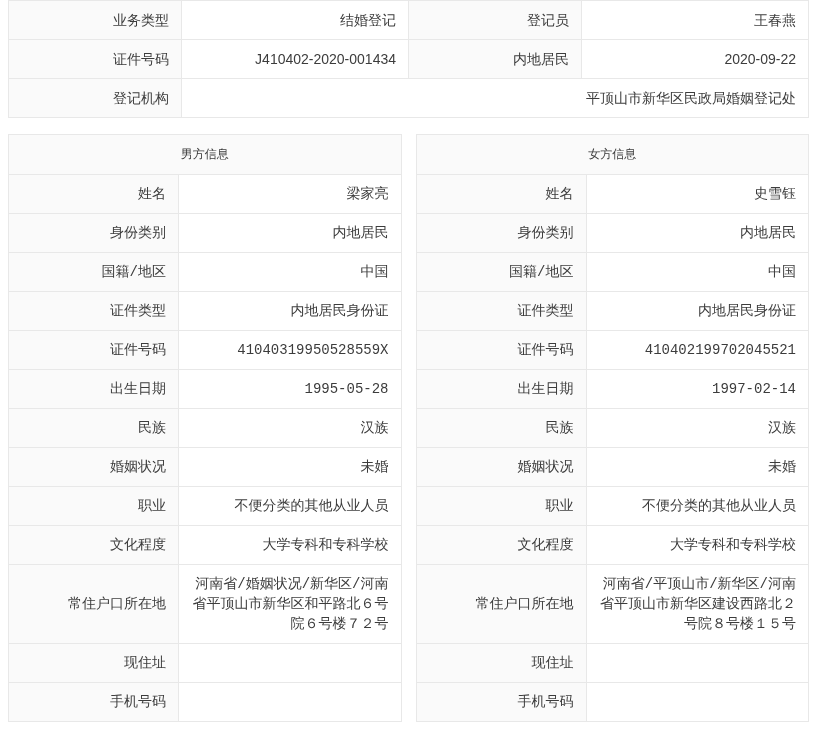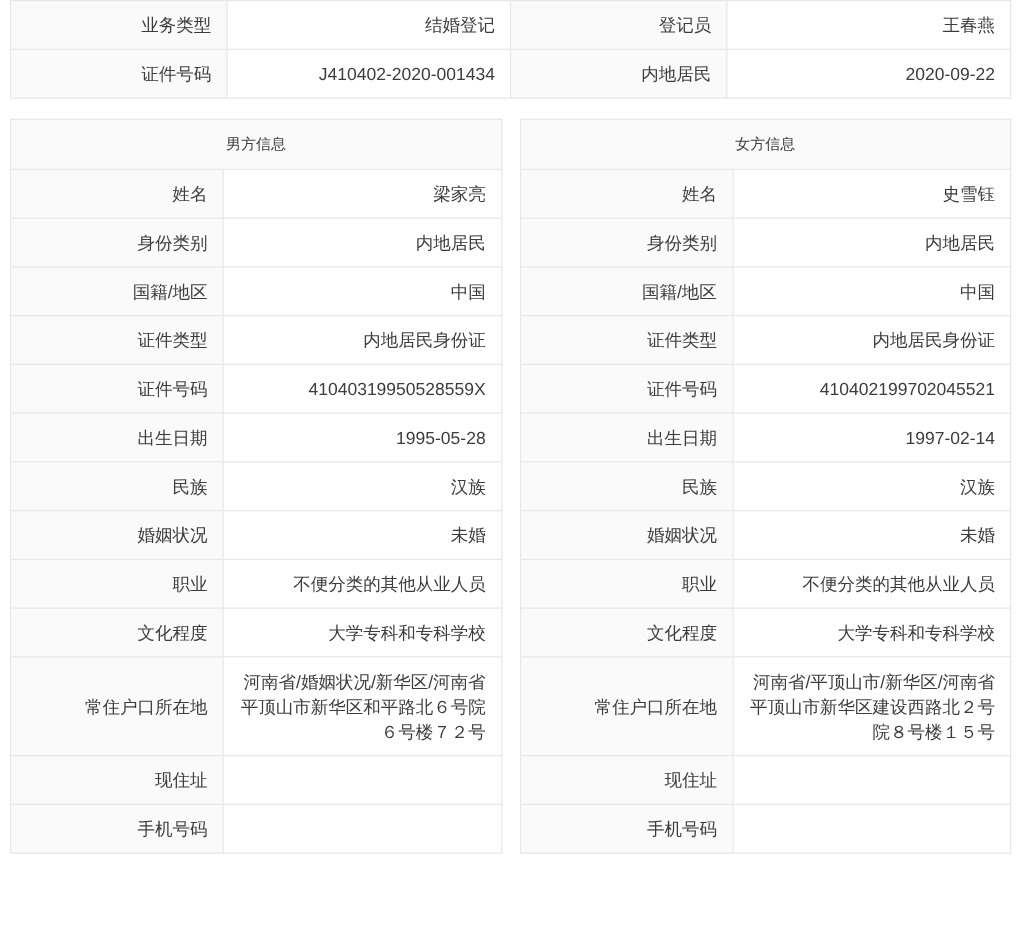--- a/index.html
+++ b/index.html
@@ -65,21 +65,21 @@
   .panel-title {
     border: 1px solid #e8e8e8;
     border-bottom: none;
     background: #fafafa;
     text-align: center;
     padding: 11px 0;
     font-size: 12px;
     color: #3c3c3c;
   }
   .panel table.tbl td.lbl { width: 145px; }
-  .panel table.tbl td { height: 20px; }
+  .panel table.tbl td { height: 20px; font-family: Liberation Mono, monospace; }
   .panel table.tbl td.val.blank { height: 20px; }
   .addr-val { line-height: 24px; }
 </style>
 </head>
 <body>
 
 <div class="page">
 
   <div class="top-wrap">
     <table class="tbl top-table">
@@ -89,20 +89,24 @@
           <td class="val">结婚登记</td>
           <td class="lbl">登记员</td>
           <td class="val">王春燕</td>
         </tr>
         <tr>
           <td class="lbl">证件号码</td>
           <td class="val">J410402-2020-001434</td>
           <td class="lbl">内地居民</td>
           <td class="val">2020-09-22</td>
         </tr>
+        <tr>
+          <td class="lbl">登记机构</td>
+          <td class="val" colspan="3">平顶山市新华区民政局婚姻登记处</td>
+        </tr>
       </tbody>
     </table>
   </div>
 
   <div class="panels">
 
     <div class="panel">
       <div class="panel-title">男方信息</div>
       <table class="tbl">
         <tbody>

